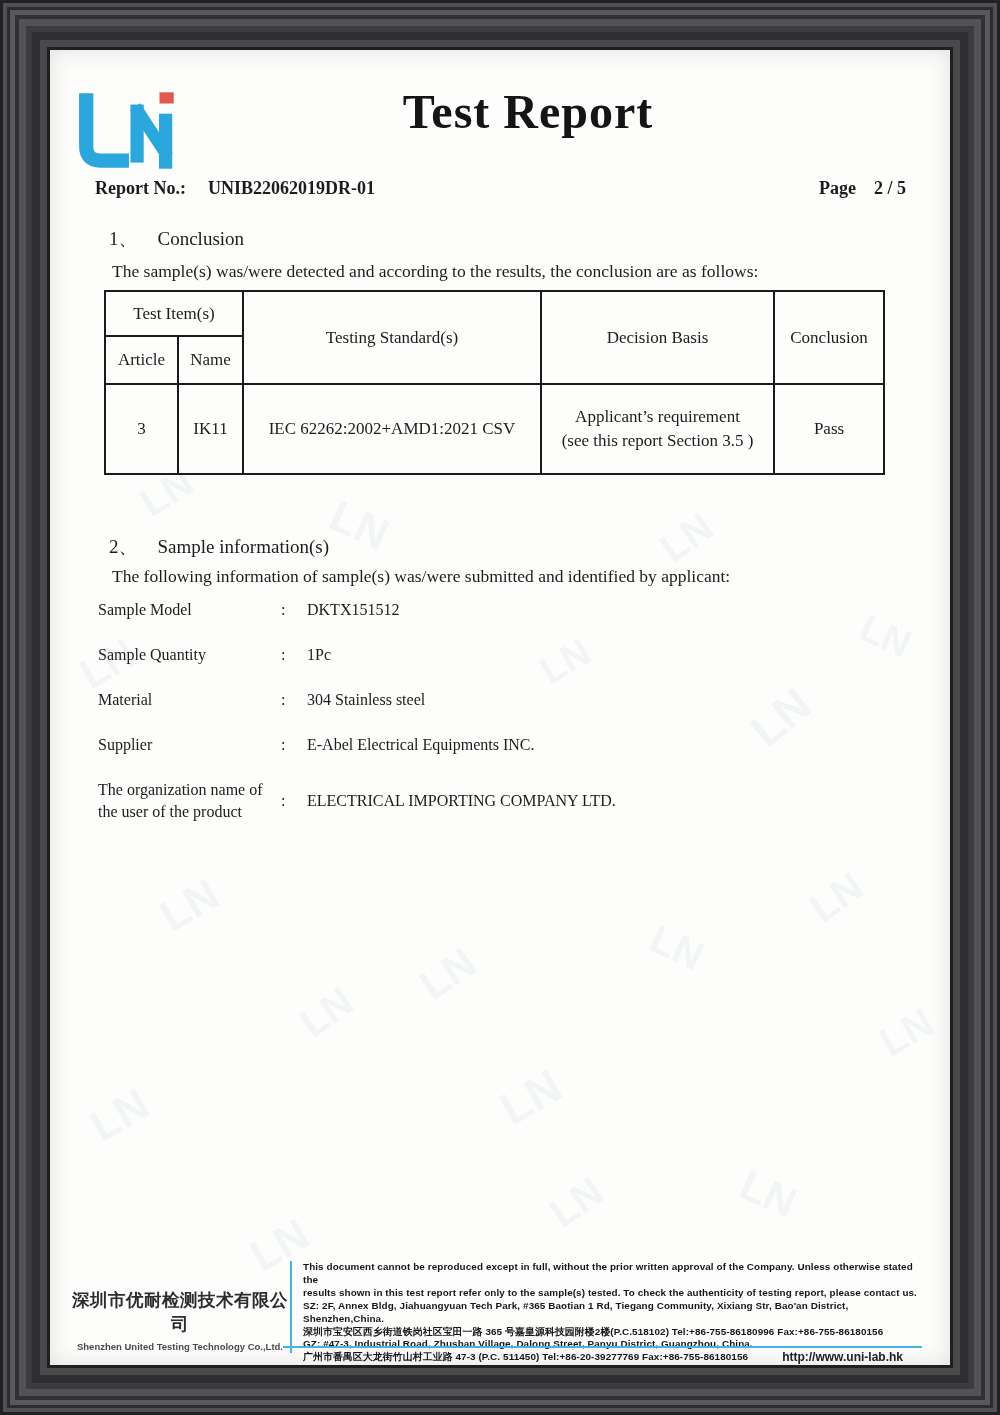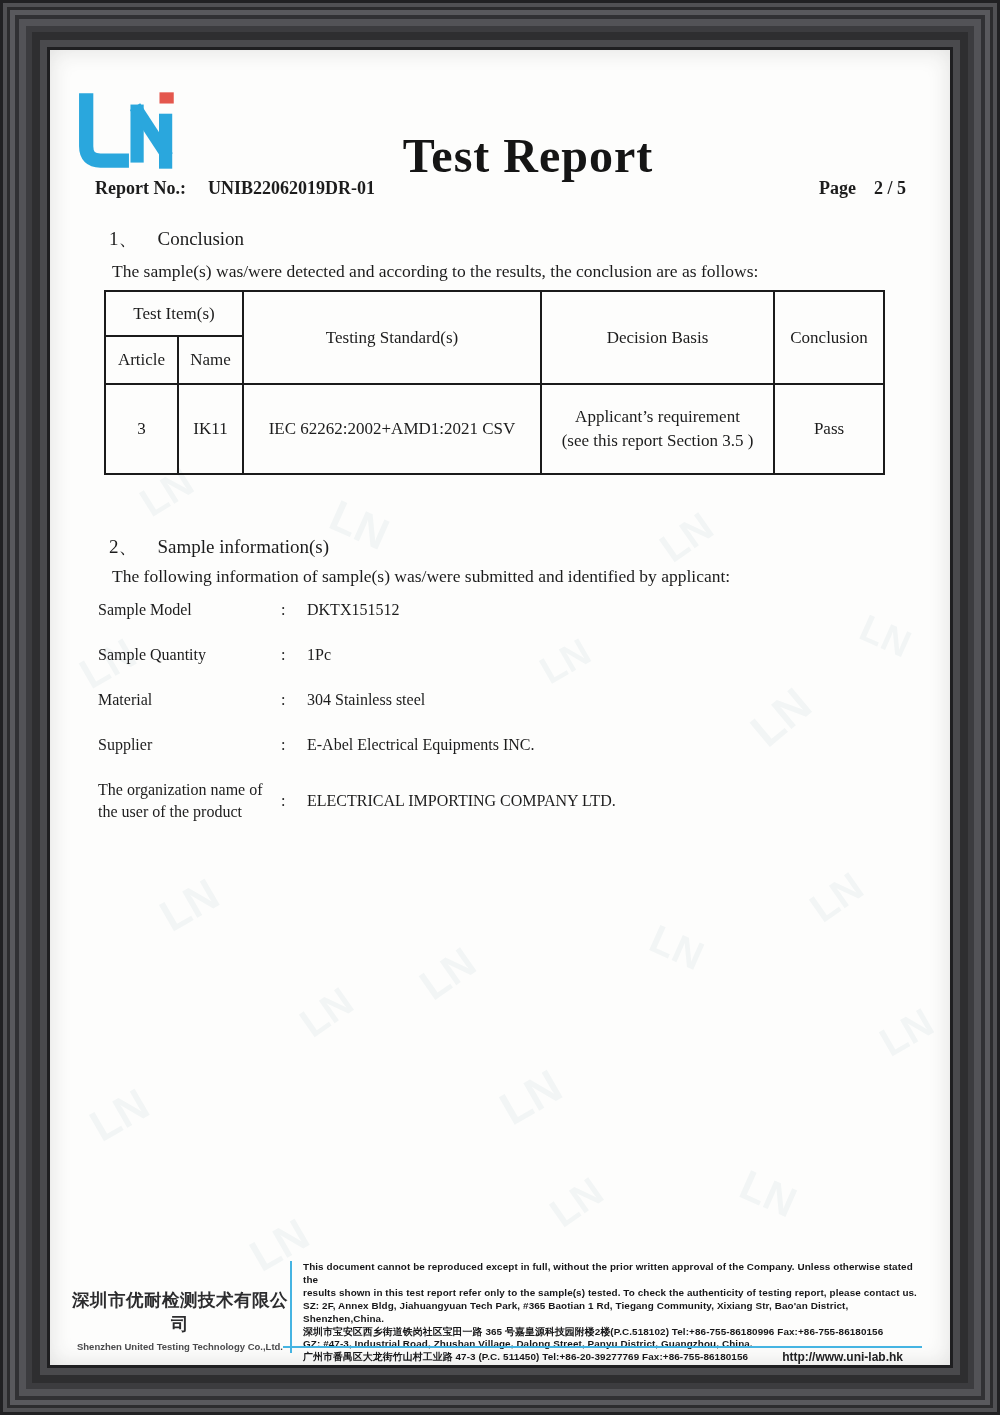--- a/index.html
+++ b/index.html
@@ -35,21 +35,20 @@
     font-weight:bold; color:rgba(104,136,152,.07); pointer-events:none;
     user-select:none;
   }
 
   
   .logo { position:absolute; left:26px; top:38px; width:112px; height:84px; }
   .doc-title {
     position:absolute; top:34px; left:0; width:100%; padding-left:56px;
     text-align:center; font-size:48px; font-weight:bold; letter-spacing:1px;
     color:#151515;
-    margin-top:44px;
   }
   .report-row {
     position:absolute; top:128px; left:45px; right:44px;
     display:flex; justify-content:space-between;
     font-weight:bold; font-size:18px;gap:12px;
   }
   .report-left  .val { margin-left:22px; }
   .report-right .val { margin-left:18px; }
 
   

